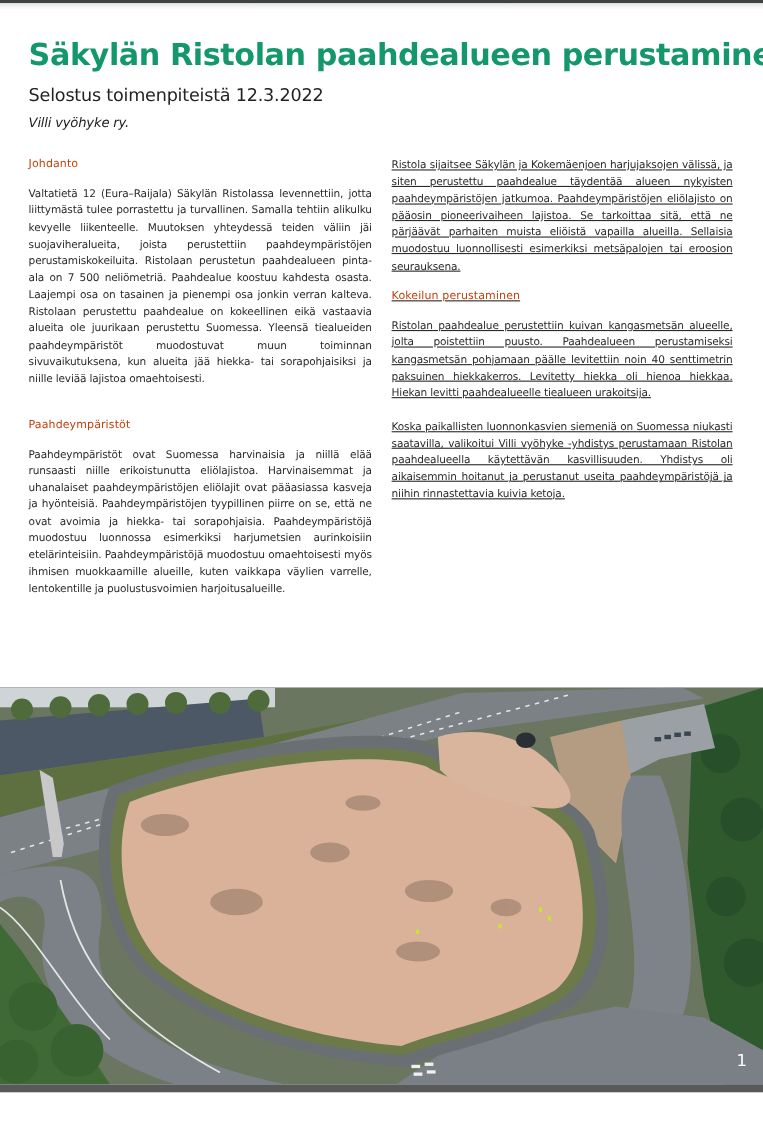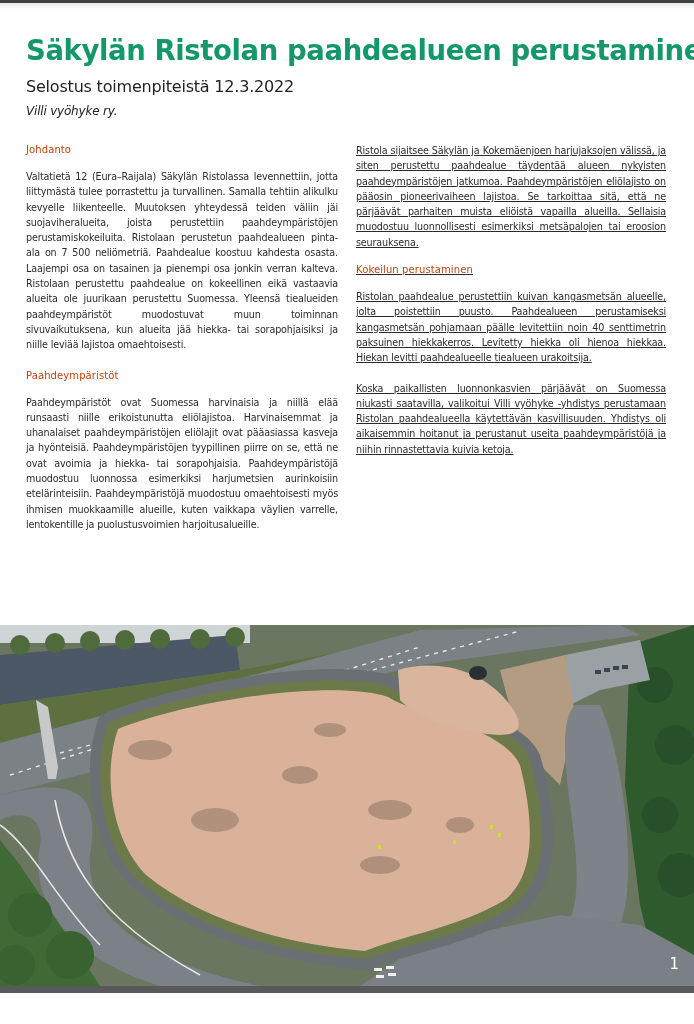--- a/index.html
+++ b/index.html
@@ -32,29 +32,29 @@
 <div class="topbar"></div>
 <div class="topshade"></div>
 
 <h1 class="title">Säkylän Ristolan paahdealueen perustaminen</h1>
 <p class="subtitle">Selostus toimenpiteistä 12.3.2022</p>
 <p class="org">Villi vyöhyke ry.</p>
 
 <div class="col col-left">
   <h2 class="section">Johdanto</h2>
   <p class="body" style="margin-top:14px">Valtatietä 12 (Eura–Raijala) Säkylän Ristolassa levennettiin, jotta liittymästä tulee porrastettu ja turvallinen. Samalla tehtiin alikulku kevyelle liikenteelle. Muutoksen yhteydessä teiden väliin jäi suojaviheralueita, joista perustettiin paahdeympäristöjen perustamiskokeiluita. Ristolaan perustetun paahdealueen pinta-ala on 7 500 neliömetriä. Paahdealue koostuu kahdesta osasta. Laajempi osa on tasainen ja pienempi osa jonkin verran kalteva. Ristolaan perustettu paahdealue on kokeellinen eikä vastaavia alueita ole juurikaan perustettu Suomessa. Yleensä tiealueiden paahdeympäristöt muodostuvat muun toiminnan sivuvaikutuksena, kun alueita jää hiekka- tai sorapohjaisiksi ja niille leviää lajistoa omaehtoisesti.</p>
-  <h2 class="section" style="margin-top:17px">Paahdeympäristöt</h2>
+  <h2 class="section" style="margin-top:28px">Paahdeympäristöt</h2>
   <p class="body" style="margin-top:14px">Paahdeympäristöt ovat Suomessa harvinaisia ja niillä elää runsaasti niille erikoistunutta eliölajistoa. Harvinaisemmat ja uhanalaiset paahdeympäristöjen eliölajit ovat pääasiassa kasveja ja hyönteisiä. Paahdeympäristöjen tyypillinen piirre on se, että ne ovat avoimia ja hiekka- tai sorapohjaisia. Paahdeympäristöjä muodostuu luonnossa esimerkiksi harjumetsien aurinkoisiin etelärinteisiin. Paahdeympäristöjä muodostuu omaehtoisesti myös ihmisen muokkaamille alueille, kuten vaikkapa väylien varrelle, lentokentille ja puolustusvoimien harjoitusalueille.</p>
 </div>
 
 <div class="col col-right">
   <p class="body">Ristola sijaitsee Säkylän ja Kokemäenjoen harjujaksojen välissä, ja siten perustettu paahdealue täydentää alueen nykyisten paahdeympäristöjen jatkumoa. Paahdeympäristöjen eliölajisto on pääosin pioneerivaiheen lajistoa. Se tarkoittaa sitä, että ne pärjäävät parhaiten muista eliöistä vapailla alueilla. Sellaisia muodostuu luonnollisesti esimerkiksi metsäpalojen tai eroosion seurauksena.</p>
   <h2 class="section" style="margin-top:14px">Kokeilun perustaminen</h2>
   <p class="body" style="margin-top:14px">Ristolan paahdealue perustettiin kuivan kangasmetsän alueelle, jolta poistettiin puusto. Paahdealueen perustamiseksi kangasmetsän pohjamaan päälle levitettiin noin 40 senttimetrin paksuinen hiekkakerros. Levitetty hiekka oli hienoa hiekkaa. Hiekan levitti paahdealueelle tiealueen urakoitsija.</p>
-  <p class="body" style="margin-top:15px">Koska paikallisten luonnonkasvien pärjäävät on Suomessa niukasti saatavilla, valikoitui Villi vyöhyke -yhdistys perustamaan Ristolan paahdealueella käytettävän kasvillisuuden. Yhdistys oli aikaisemmin hoitanut ja perustanut useita paahdeympäristöjä ja niihin rinnastettavia kuivia ketoja.</p>
+  <p class="body" style="margin-top:15px">Koska paikallisten luonnonkasvien siemeniä on Suomessa niukasti saatavilla, valikoitui Villi vyöhyke -yhdistys perustamaan Ristolan paahdealueella käytettävän kasvillisuuden. Yhdistys oli aikaisemmin hoitanut ja perustanut useita paahdeympäristöjä ja niihin rinnastettavia kuivia ketoja.</p>
 </div>
 
 <div class="photo">
   <svg width="694" height="361" viewBox="0 0 694 361">
 
     <rect x="0" y="0" width="694" height="361" fill="#6a7660"></rect>
 
     <rect x="0" y="0" width="250" height="18" fill="#cfd4d6"></rect>
     <polygon points="0,30 235,10 240,45 0,80" fill="#4d5866"></polygon>
 

